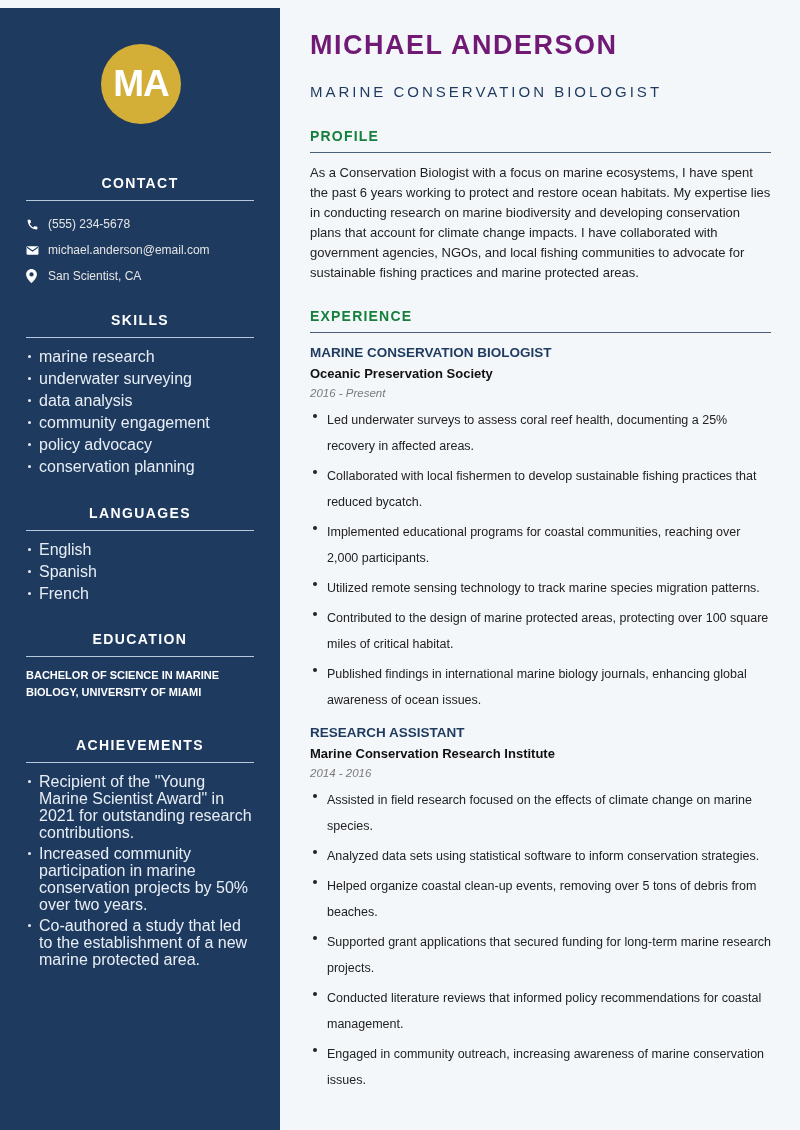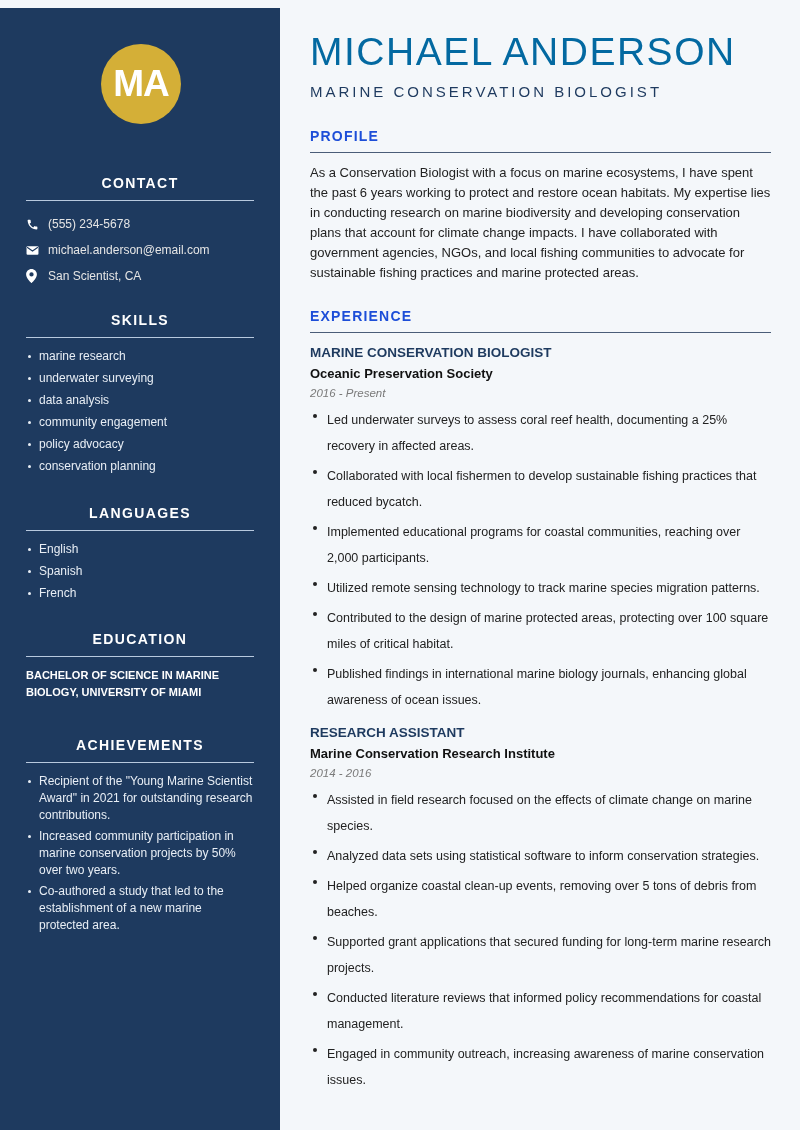--- a/index.html
+++ b/index.html
@@ -41,46 +41,46 @@
     text-align: center;
   }
   .contact-row {
     display: flex; align-items: center;
     height: 26px; font-size: 12px; color: #e5e5e5;
   }
   .contact-row .ic { width: 22px; display: flex; align-items: center; }
   .side-list { list-style: none; }
   .side-list li {
     position: relative; padding-left: 13px;
-    font-size: 12px; color: #e8eef5;
+    font-size: 16px; color: #e8eef5;
     line-height: 17px; margin-bottom: 5px;
   }
   .side-list li::before {
     content: ""; position: absolute; left: 2px; top: 7px;
     width: 3px; height: 3px; border-radius: 50%; background: #e8eef5;
   }
   .edu-text {
     font-size: 11px; font-weight: bold; color: #ffffff;
     line-height: 17px; text-transform: uppercase;
   }
   .ach li { line-height: 17px; margin-bottom: 4px; }
 
   .name {
     position: absolute; left: 30px; top: 30px;
-    font-size: 39px; font-weight: normal; color: #0369a1;
+    font-size: 27px; font-weight: bold; color: #701a75;
     letter-spacing: 1.5px; white-space: nowrap;
   }
   .title {
     position: absolute; left: 30px; top: 83px;
     font-size: 15px; color: #1e3a5f; letter-spacing: 3px;
     white-space: nowrap;
   }
   .main-section { position: absolute; left: 30px; width: 461px; }
   .main-heading {
-    font-size: 14px; font-weight: bold; color: #1d4ed8;
+    font-size: 14px; font-weight: bold; color: #15803d;
     letter-spacing: 1.2px; padding-bottom: 8px;
     border-bottom: 1.5px solid #4a5d78;
     margin-bottom: 10px;
   }
   .profile-text {
     font-size: 13px; line-height: 20px; color: #222;
   }
   .job-title {
     font-size: 13.5px; font-weight: bold; color: #1e3a5f;
     margin-bottom: 6px;

